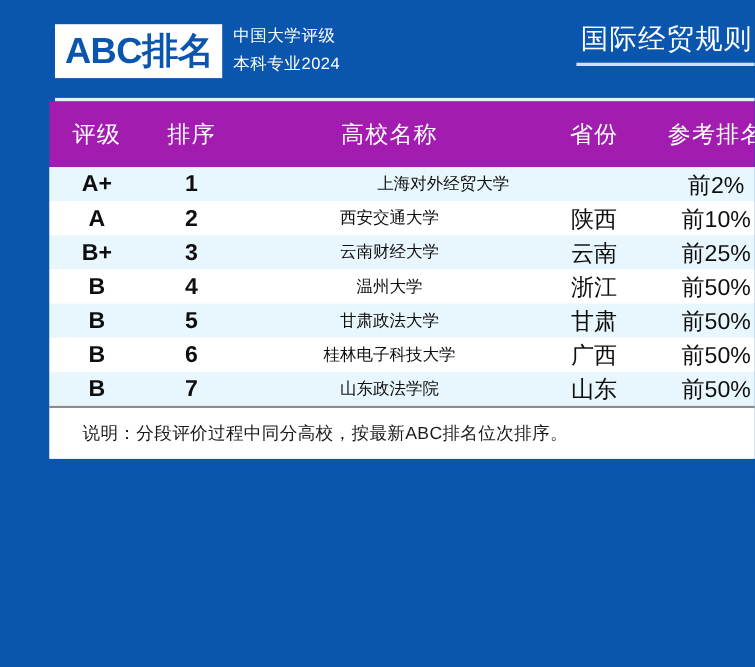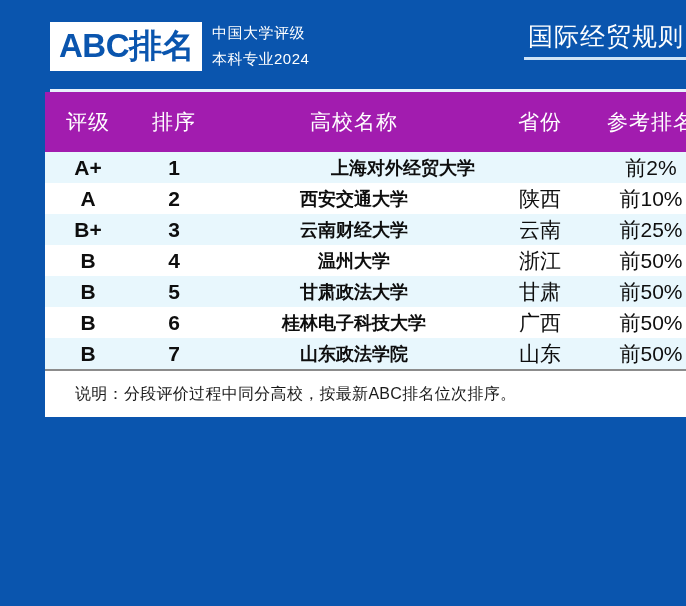--- a/index.html
+++ b/index.html
@@ -130,21 +130,21 @@
   .c-name  { flex: 1 1 auto; }
   .c-prov  { flex: 0 0 98px; }
   .c-ref   { flex: 0 0 124px; }
 
   .thead .c-grade { flex: 0 0 86px; }
   .thead .c-rank  { flex: 0 0 86px; }
   .thead .c-prov  { flex: 0 0 98px; }
   .thead .c-ref   { flex: 0 0 124px; }
 
   .trow .c-grade, .trow .c-rank { font-weight: bold; }
-  .trow .c-name { font-size: 18px; font-weight: bold; }
+  .trow .c-name { font-size: 15px; }
 
   
   .note-sep {
     height: 2px;
     background: #8c8c8c;
     margin: 0;
   }
   .note {
     background: #ffffff;
     flex: 0 0 46px;

